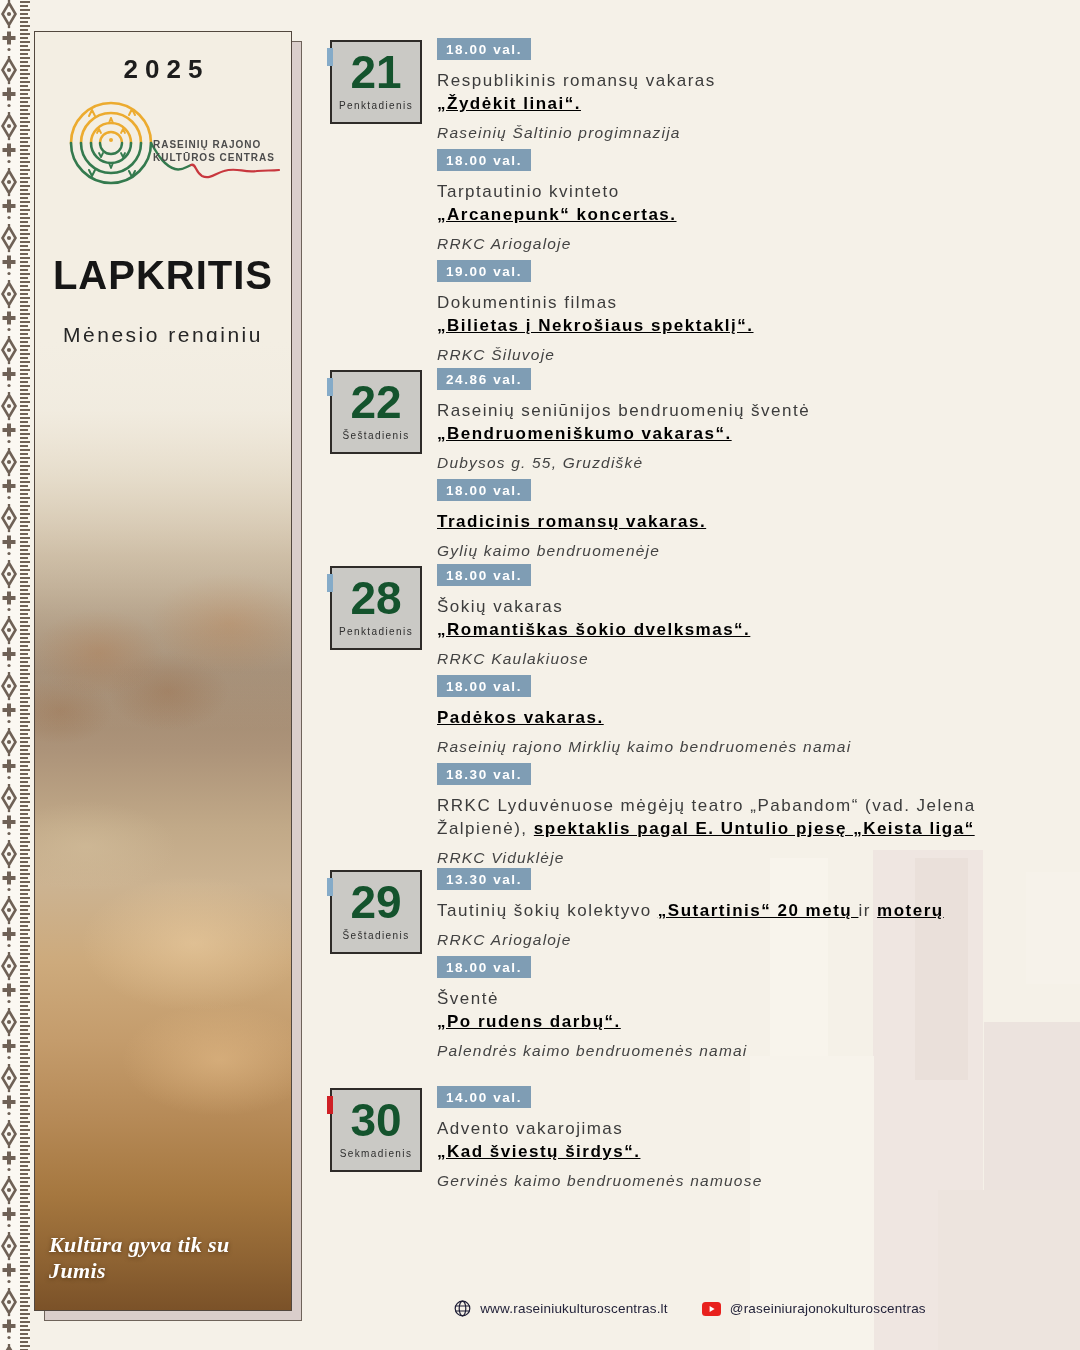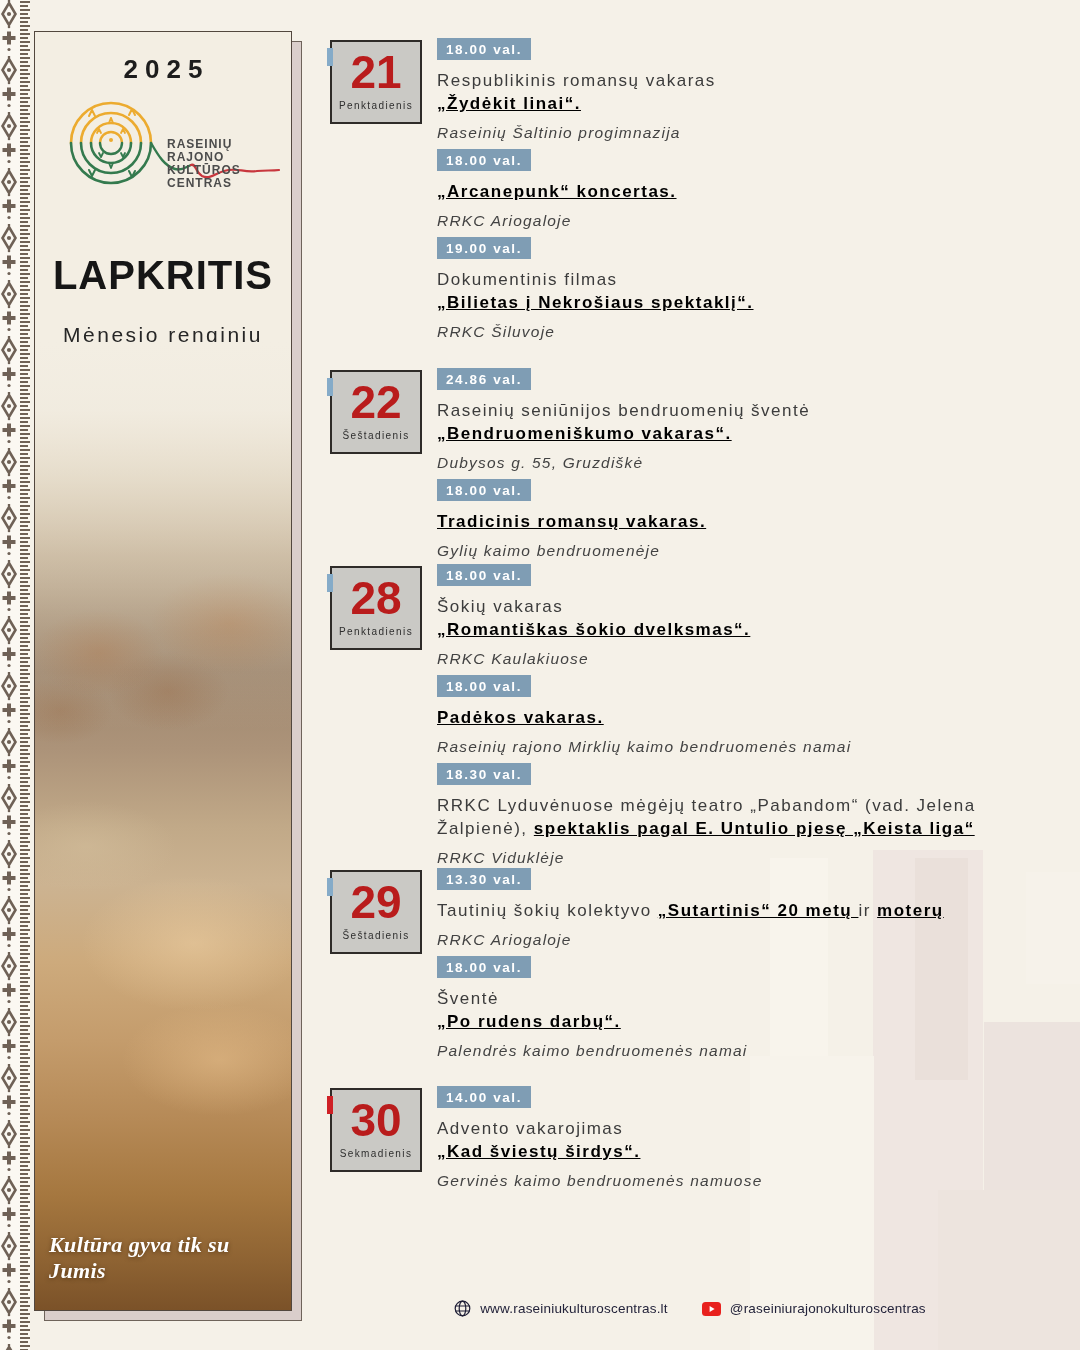--- a/index.html
+++ b/index.html
@@ -20,21 +20,21 @@
     position:absolute; left:34px; top:31px; width:258px; height:1280px;
     background:var(--card-bg,#f3eee3); border:1.5px solid #52473e; overflow:hidden;
   }
   .card-year {
     margin-top:22px; text-align:center; font-size:26px; font-weight:600;
     letter-spacing:7px; color:#1d1d1d; text-indent:7px;
   }
   .logo-wrap { position:absolute; left:0; top:0; width:258px; height:230px; }
   .logo-svg { position:absolute; left:24px; top:61px; }
   .logo-text {
-    position:absolute; left:132px; top:106px; font-size:12px; font-weight:700;
+    position:absolute; left:118px; top:106px; font-size:10px; font-weight:700;
     letter-spacing:1px; color:#4c4c4c; line-height:13px;
   }
   .card-title {
     margin-top:168px; text-align:center; font-size:40px; font-weight:800;
     letter-spacing:1px; color:#161616;
   }
   .card-subtitle {
     margin-top:22px; text-align:center; font-size:21px; letter-spacing:2.5px;
     color:#262626; line-height:29px; font-weight:400;
   }
@@ -61,21 +61,21 @@
   }
   
   .deco { position:absolute; z-index:0; }
   .events-column { position:absolute; left:330px; top:0; width:750px; height:1350px; z-index:1; }
   .day-section { position:absolute; left:0; width:700px; }
   .date-box {
     position:absolute; left:0; top:2px; width:92px; height:84px;
     background:var(--date-box-bg,#cac9c5); border:2px solid #2e2b28; text-align:center;
   }
   .date-tab { position:absolute; left:-5px; top:6px; width:6px; height:18px; }
-  .date-number { margin-top:7px; font-size:46px; font-weight:800; line-height:46px; color:#b91c1c; }
+  .date-number { margin-top:7px; font-size:46px; font-weight:800; line-height:46px; color:#14532d; }
   .date-weekday { margin-top:5px; font-size:10px; letter-spacing:1.4px; color:#2e2e2e; font-weight:500;text-align:center; }
   .event-list { position:absolute; left:107px; top:0; width:610px; }
   .event { margin-bottom:6px; }
   .time-badge {
     display:inline-block; background:var(--badge-blue,#7f9db4); color:#ffffff;
     font-size:13.5px; font-weight:700; letter-spacing:1.6px; padding:4px 9px 3px 9px;
     margin-bottom:9px;
   }
   .title-line {
     font-size:17px; letter-spacing:1.5px; line-height:23px; color:#3c3c3c;
@@ -187,21 +187,21 @@
 
   <div class="events-column">
       <div class="day-section" style="top: 38px;">
         <div class="date-box">
           <div class="date-tab" style="background: rgb(133, 171, 200);"></div>
           <div class="date-number">21</div>
           <div class="date-weekday">Penktadienis</div>
         </div>
         <div class="event-list">
           <div class="event"><span class="time-badge">18.00 val.</span><div class="title-line"><span>Respublikinis romansų vakaras</span></div><div class="title-line"><span class="b">„Žydėkit linai“.</span></div><div class="event-location">Raseinių Šaltinio progimnazija</div></div>
-          <div class="event"><span class="time-badge">18.00 val.</span><div class="title-line"><span class="b">„Arcanepunk“ koncertas.</span></div><div class="event-location">RRKC Ariogaloje</div></div>
+          <div class="event"><span class="time-badge">18.00 val.</span><div class="title-line"><span>Tarptautinio kvinteto</span></div><div class="title-line"><span class="b">„Arcanepunk“ koncertas.</span></div><div class="event-location">RRKC Ariogaloje</div></div>
           <div class="event"><span class="time-badge">19.00 val.</span><div class="title-line"><span>Dokumentinis filmas</span></div><div class="title-line"><span class="b">„Bilietas į Nekrošiaus spektaklį“.</span></div><div class="event-location">RRKC Šiluvoje</div></div>
         </div>
       </div>
       <div class="day-section" style="top: 368px;">
         <div class="date-box">
           <div class="date-tab" style="background: rgb(133, 171, 200);"></div>
           <div class="date-number">22</div>
           <div class="date-weekday">Šeštadienis</div>
         </div>
         <div class="event-list">

